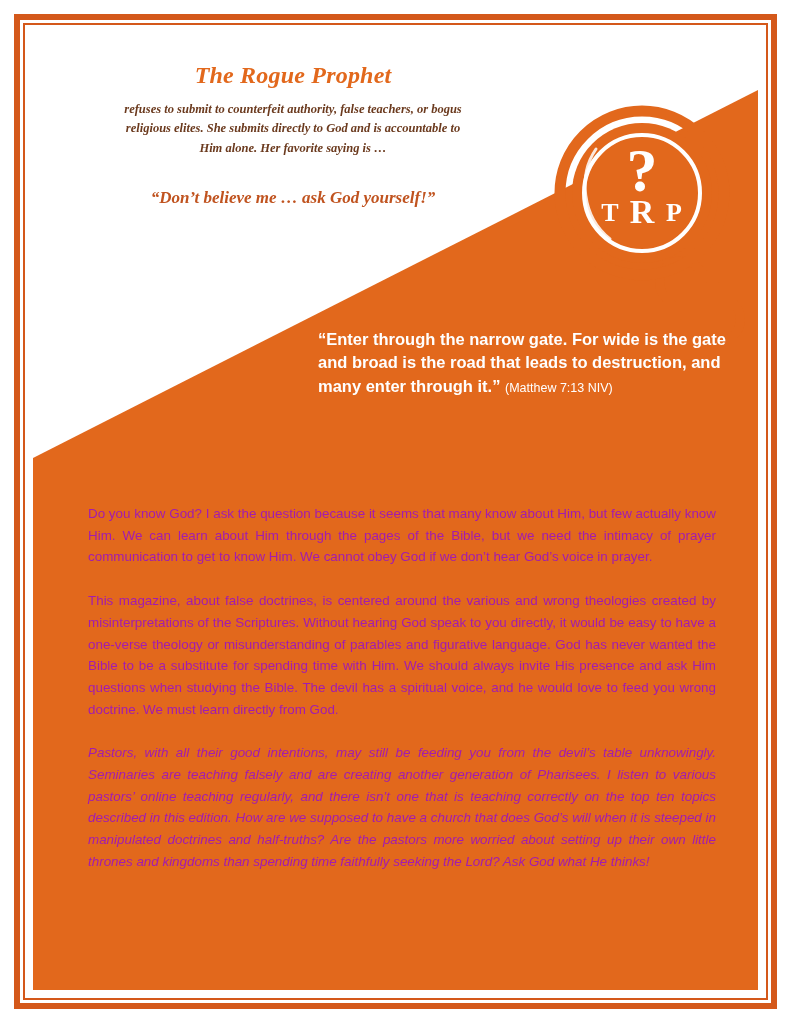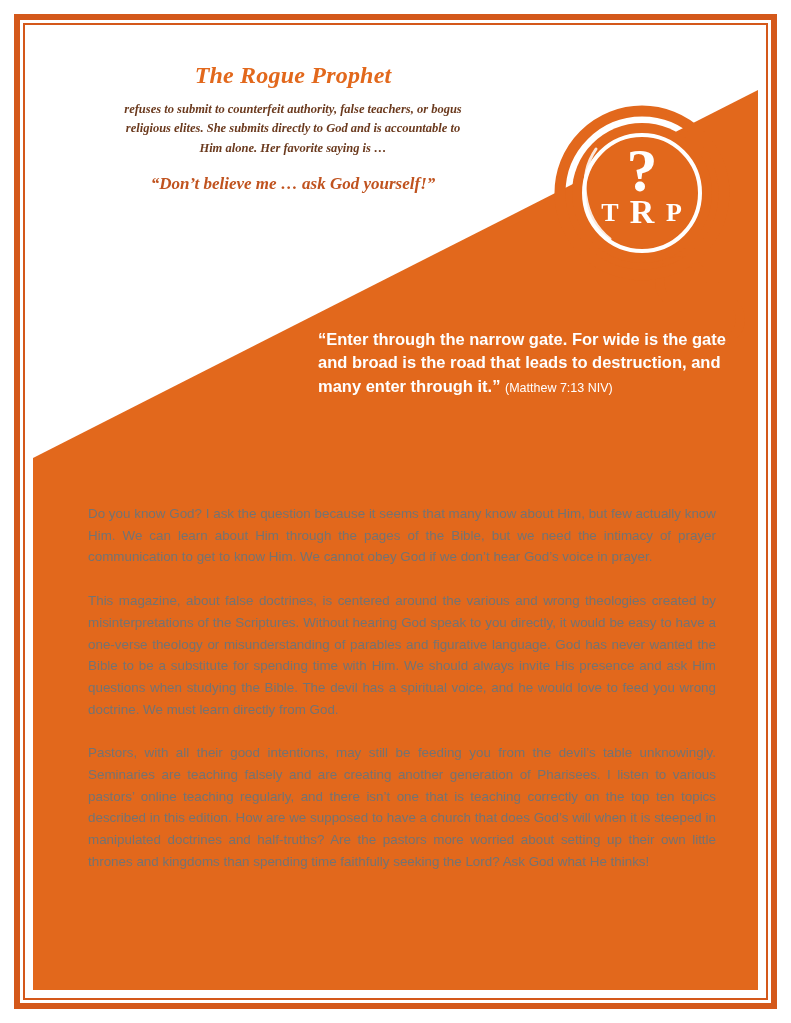--- a/index.html
+++ b/index.html
@@ -91,21 +91,21 @@
     color: #6b3a1e;
     line-height: 1.55;
     margin: 4px 24px;
   }
   .masthead-tag {
     font-family: "Liberation Serif", serif;
     font-weight: bold;
     font-style: italic;
     font-size: 17px;
     color: #c0531f;
-    margin-top: 16px;
+    margin-top: 30px;
     white-space: nowrap;
   }
 
   
   .logo {
     position: absolute;
     left: 505px;
     top: 72px;
     width: 225px;
     height: 235px;
@@ -134,31 +134,32 @@
     font-size: 12.5px;
   }
 
   
   .body-copy {
     position: absolute;
     left: 55px;
     top: 470px;
     width: 628px;
     z-index: 7;
-    color: #737373;
+    color: #a21caf;
   }
   .body-copy p {
     font-family: "Liberation Sans", sans-serif;
     font-size: 13.4px;
     line-height: 1.62;
     text-align: justify;
     margin: 0 0 22px 0;
   }
   .body-copy p:last-child {
     margin-bottom: 0;
+    font-style: italic;
   }
 </style>
 </head>
 <body>
 
 <div class="page">
 
   <div class="frame-outer"></div>
   <div class="frame-inner"></div>
 

